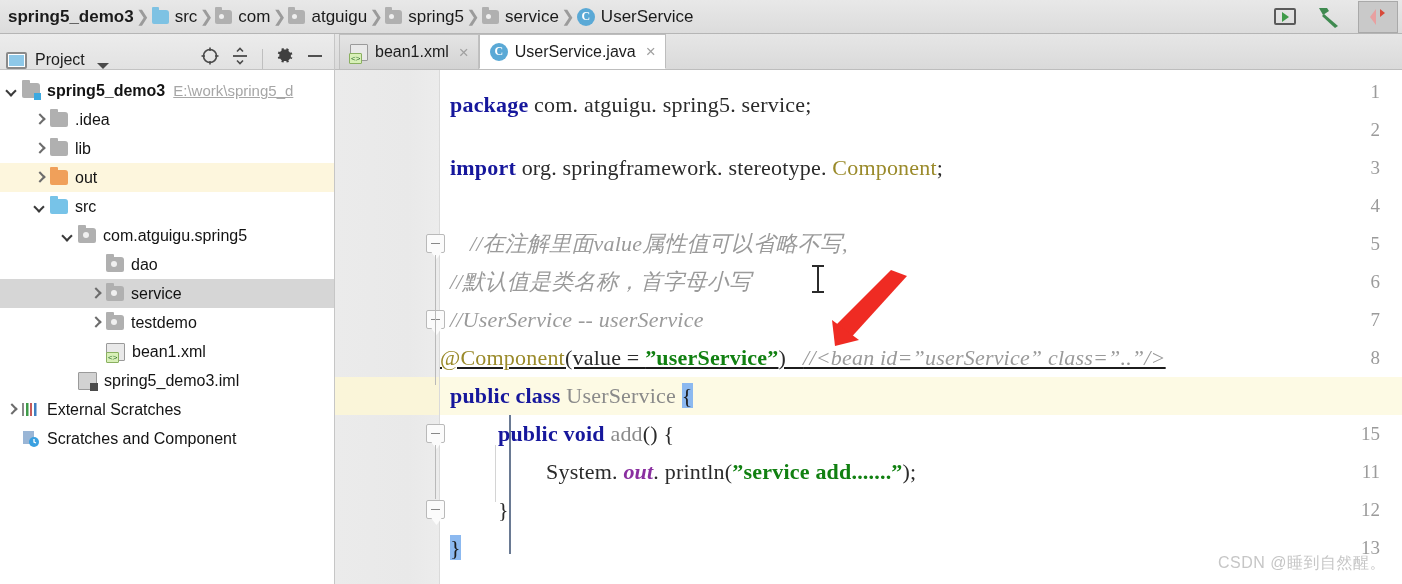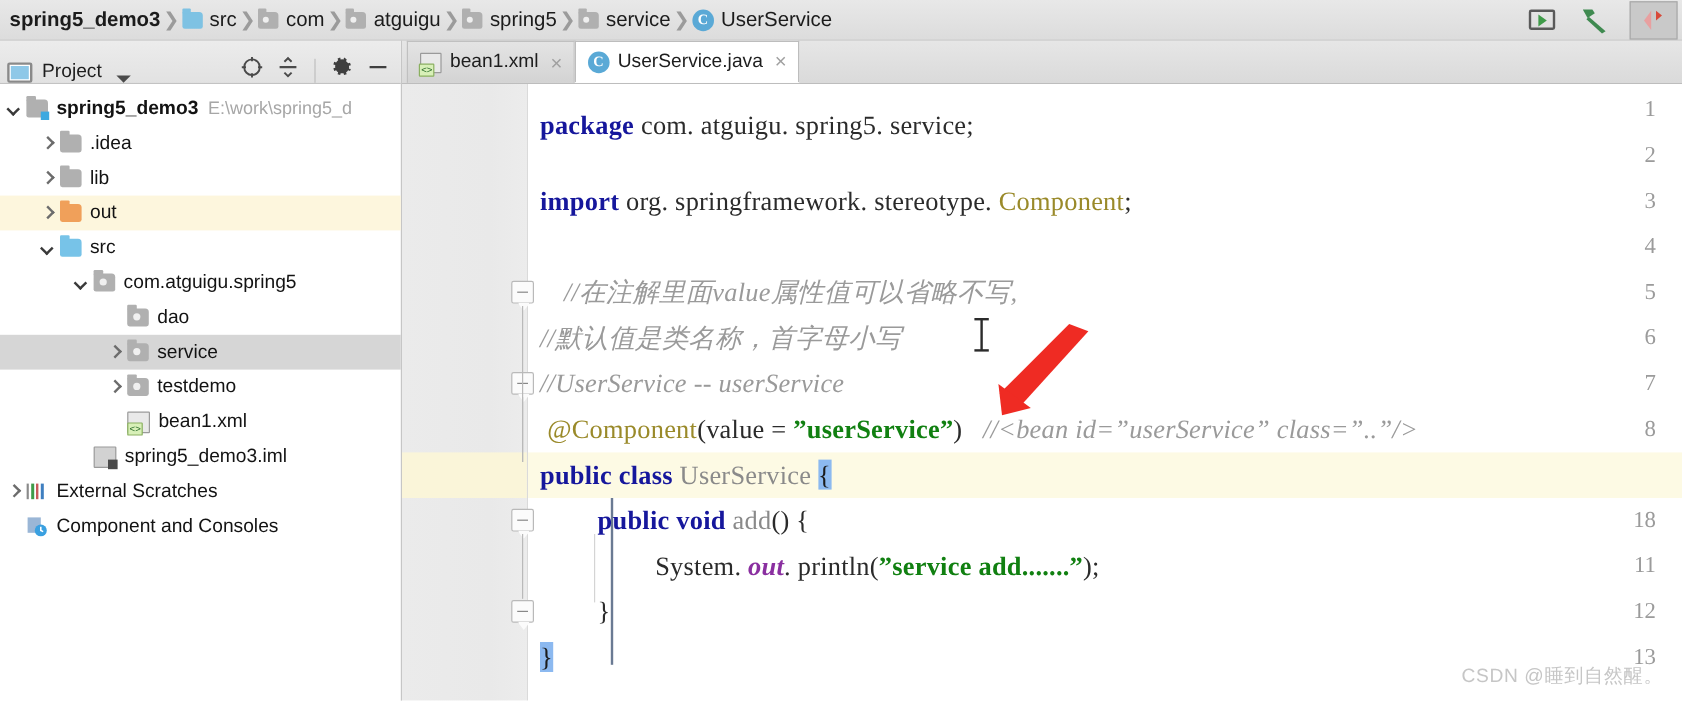--- a/index.html
+++ b/index.html
@@ -69,21 +69,21 @@
     height:29px; display:flex; align-items:center; white-space:nowrap; position:relative;
     padding-right:4px;
   }
   .trow.sel { background:#d6d6d6; }
   .trow.hl  { background:#fdf6dd; }
   .arrow { width:16px; height:16px; flex:none; position:relative; margin-right:2px; }
   .arrow.r::after{content:"";position:absolute;left:4px;top:3px;width:6px;height:6px;border-right:2px solid #6c6c6c;border-bottom:2px solid #6c6c6c;transform:rotate(-45deg);}
   .arrow.d::after{content:"";position:absolute;left:3px;top:4px;width:6px;height:6px;border-right:2px solid #3a3a3a;border-bottom:2px solid #3a3a3a;transform:rotate(45deg);}
   .tlabel { font-size:16px; color:#131313; }
   .tlabel.bold { font-weight:bold; }
-  .tpath { font-size:15px; color:#a6a6a6; margin-left:8px; }
+  .tpath { font-size:15px; color:#a6a6a6; margin-left:8px;text-decoration:underline; }
   .ti { width:18px;height:15px;margin-right:7px;flex:none;position:relative; }
   .ti.mod { background:#b0b0b0;border-radius:1px 3px 2px 2px; }
   .ti.mod::before{content:"";position:absolute;left:0;top:-3px;width:8px;height:4px;background:#b0b0b0;border-radius:1px 1px 0 0;}
   .ti.mod::after{content:"";position:absolute;right:-1px;bottom:-2px;width:7px;height:7px;background:#3da9e0;}
   .ti.gray { background:#b0b0b0;border-radius:1px 3px 2px 2px; }
   .ti.gray::before{content:"";position:absolute;left:0;top:-3px;width:8px;height:4px;background:#b0b0b0;border-radius:1px 1px 0 0;}
   .ti.grayd { background:#b0b0b0;border-radius:1px 3px 2px 2px; }
   .ti.grayd::before{content:"";position:absolute;left:0;top:-3px;width:8px;height:4px;background:#b0b0b0;border-radius:1px 1px 0 0;}
   .ti.grayd::after{content:"";position:absolute;left:5px;top:4px;width:6px;height:6px;border-radius:50%;background:#f0f0f0;}
   .ti.orange { background:#f0a05a;border-radius:1px 3px 2px 2px; }
@@ -331,21 +331,21 @@
             </svg></span>
           <span class="tlabel">External Scratches</span>
         </div>
         <div class="trow" style="padding-left: 4px;">
           <span class="arrow"></span>
           <span class="ti scr"><svg width="18" height="16">
               <rect x="1" y="0" width="11" height="13" fill="#9ab6d6"></rect>
               <circle cx="12" cy="11" r="5" fill="#3aa0e0"></circle>
               <path d="M12 8 L12 11 L14 12" stroke="#fff" stroke-width="1.3" fill="none"></path>
             </svg></span>
-          <span class="tlabel">Component and Consoles</span>
+          <span class="tlabel">Scratches and Component</span>
         </div>
       </div>
   </div>
 
   <div class="editor">
     <div class="tabstrip" id="tabstrip">
         <div class="tab inactive">
           <span class="tabicon-xml"></span>
           <span>bean1.xml</span>
           <span class="tabclose">×</span>
@@ -363,21 +363,21 @@
           <div class="caretrow-gutter" style="top: 307px;"></div>
           <div class="lineno" style="top: 3px;">1</div>
           <div class="lineno" style="top: 41px;">2</div>
           <div class="lineno" style="top: 79px;">3</div>
           <div class="lineno" style="top: 117px;">4</div>
           <div class="lineno" style="top: 155px;">5</div>
           <div class="lineno" style="top: 193px;">6</div>
           <div class="lineno" style="top: 231px;">7</div>
           <div class="lineno" style="top: 269px;">8</div>
           <div class="lineno" style="top: 307px;">9</div>
-          <div class="lineno" style="top: 345px;">18</div>
+          <div class="lineno" style="top: 345px;">15</div>
           <div class="lineno" style="top: 383px;">11</div>
           <div class="lineno" style="top: 421px;">12</div>
           <div class="lineno" style="top: 459px;">13</div>
         </div>
       <div class="foldcol" id="foldcol">
           <div class="foldmark tip" style="top: 164px;"></div>
           <div class="foldmark tip" style="top: 240px;"></div>
           <div class="foldmark tip" style="top: 354px;"></div>
           <div class="foldmark tip" style="top: 430px;"></div>
           <div class="foldline" style="top: 185px; height: 130px;"></div>
@@ -388,21 +388,21 @@
       <div class="codelines" id="codelines">
           <div class="caretrow" style="top: 307px;"></div>
           <div class="indentguide" style="left: 55px; top: 375px; height: 57px;"></div>
           <div class="cline" style="top: 16px; left: 10px;"><span class="kw">package</span><span class="plain"> com. atguigu. spring5. service;</span></div>
           <div class="cline" style="top: 41px; left: 10px;"></div>
           <div class="cline" style="top: 79px; left: 10px;"><span class="kw">import</span><span class="plain"> org. springframework. stereotype. </span><span class="anno">Component</span><span class="plain">;</span></div>
           <div class="cline" style="top: 117px; left: 10px;"></div>
           <div class="cline" style="top: 155px; left: 10px; margin-left: 20px;"><span class="cmt">//在注解里面value属性值可以省略不写,</span></div>
           <div class="cline" style="top: 193px; left: 10px;"><span class="cmt">//默认值是类名称，首字母小写</span></div>
           <div class="cline" style="top: 231px; left: 10px;"><span class="cmt">//UserService -- userService</span></div>
-          <div class="cline" style="top: 269px; left: 16px;"><span class="anno">@Component</span><span class="plain">(value = </span><span class="str">”userService”</span><span class="plain">)   </span><span class="cmt">//&lt;bean id=”userService” class=”..”/&gt;</span></div>
+          <div class="cline" style="top: 269px; left: 0; text-decoration: underline;"><span class="anno">@Component</span><span class="plain">(value = </span><span class="str">”userService”</span><span class="plain">)   </span><span class="cmt">//&lt;bean id=”userService” class=”..”/&gt;</span></div>
           <div class="cline" style="top: 307px; left: 10px;"><span class="kw">public class</span><span class="plain"> </span><span class="cls">UserService</span><span class="plain"> </span><span class="brmatch">{</span></div>
           <div class="cline" style="top: 345px; left: 58px;"><span class="kw">public void</span><span class="plain"> </span><span class="cls">add</span><span class="plain">() {</span></div>
           <div class="cline" style="top: 383px; left: 106px;"><span class="plain">System. </span><span class="stat">out</span><span class="plain">. println(</span><span class="str">”service add.......”</span><span class="plain">);</span></div>
           <div class="cline" style="top: 421px; left: 58px;"><span class="plain">}</span></div>
           <div class="cline" style="top: 459px; left: 10px;"><span class="brmatch">}</span></div>
         </div>
 
       <div class="icaret" style="left:482px; top:196px;"></div>
 
       <svg class="arrow-anno" width="1067" height="514">

